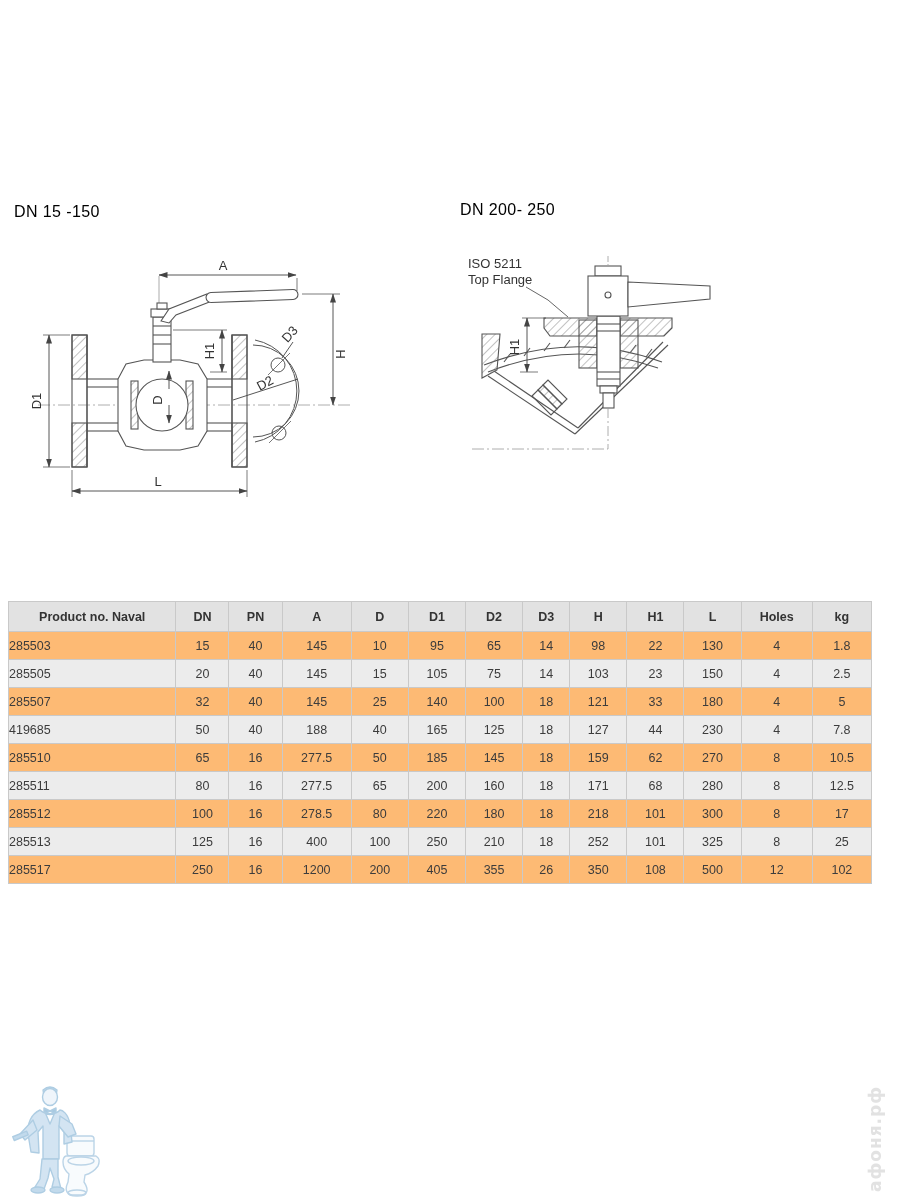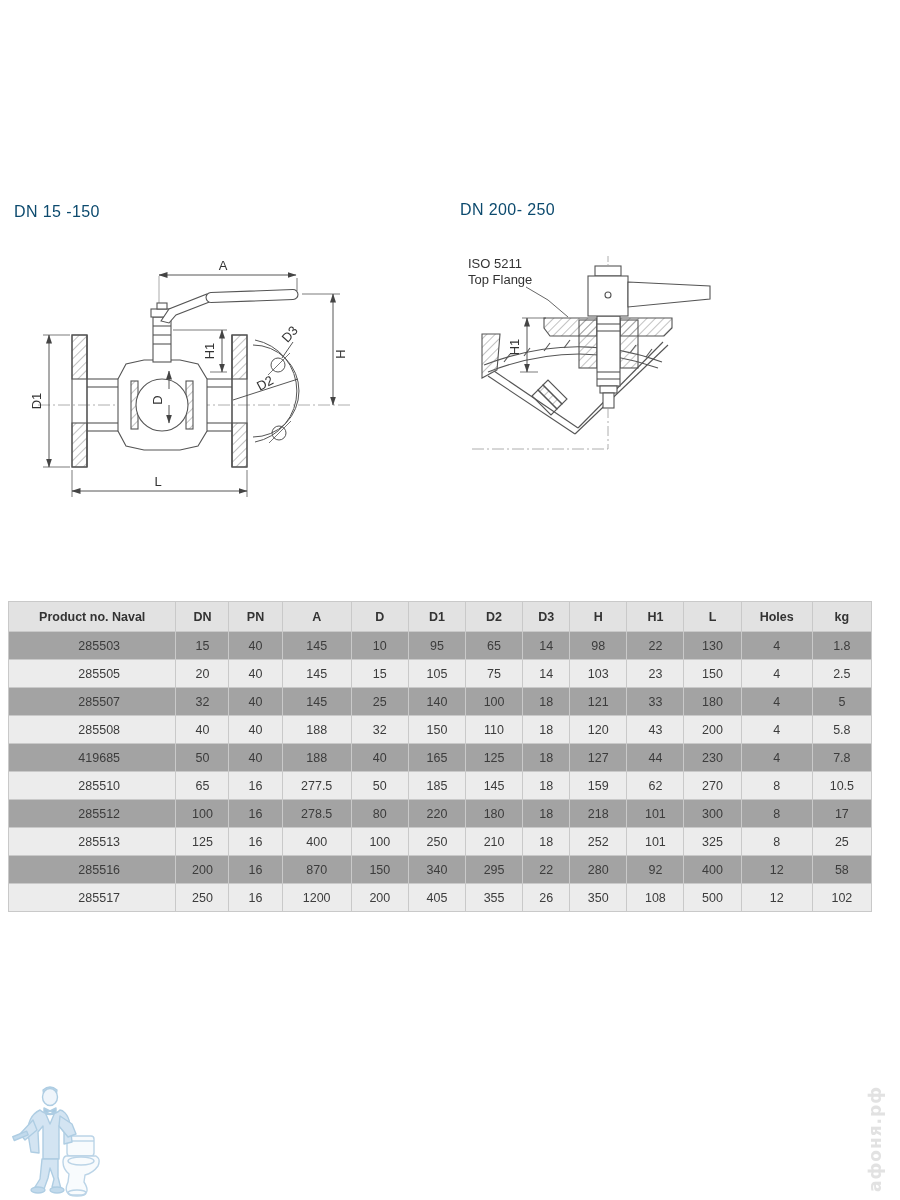--- a/index.html
+++ b/index.html
@@ -1,45 +1,45 @@
 <!DOCTYPE html>
 <html><head>
 <meta charset="utf-8">
 <style>
   html,body { margin:0; padding:0; background:#fff; }
   #page {
     position:relative; width:900px; height:1200px; background:#ffffff;
     font-family:"Liberation Sans", sans-serif; overflow:hidden;
   }
   .sec-title {
-    position:absolute; font-size:16px; color:#0c4a6e; letter-spacing:.4px;
+    position:absolute; font-size:16px; color:#000000; letter-spacing:.4px;
     font-family:"Liberation Sans", sans-serif;
   }
   .title-left  { left:14px;  top:203px; }
   .title-right { left:460px; top:201px; }
 
   .drawing { position:absolute; }
   .drawing-left  { left:30px;  top:248px; }
   .drawing-right { left:460px; top:250px; }
 
   svg text { font-family:"Liberation Sans", sans-serif; }
   .dimtxt { font-size:13px; fill:#333; }
   .isotxt { font-size:13px; fill:#333; }
 
   table.spec-table {
     position:absolute; left:8px; top:601px; width:864px;
     border-collapse:collapse; table-layout:fixed;
-    font-size:12.5px; color:#3c3c3c; background:#a3a3a3;
+    font-size:12.5px; color:#3c3c3c; background:#fdba74;
   }
   .spec-table th, .spec-table td {
     border:1px solid #c9c9c9; text-align:center; padding:0; overflow:hidden;
   }
   .spec-table th { background:#e2e2e2; color:#333; font-weight:bold; height:29px; }
   .spec-table td { height:27px; font-weight:normal; }
-  .spec-table td.col-product { text-align:center; padding-left:14px; }
+  .spec-table td.col-product { text-align:left; }
   .spec-table tbody tr:nth-child(even) { background:#ececec; }
 
   .wm-site {
     position:absolute; left:818px; top:1126px; width:120px; height:26px;
     transform:rotate(-90deg);
     text-align:center; font-size:17px; font-weight:bold; letter-spacing:1px;
     color:#e2e2e2; font-family:"DejaVu Sans", sans-serif;
   }
   .logo-plumber { position:absolute; left:12px; top:1082px; }
 </style>
@@ -318,35 +318,20 @@
           <td>140</td>
           <td>100</td>
           <td>18</td>
           <td>121</td>
           <td>33</td>
           <td>180</td>
           <td>4</td>
           <td>5</td>
         </tr>
         <tr>
-          <td class="col-product">285508</td>
-          <td>40</td>
-          <td>40</td>
-          <td>188</td>
-          <td>32</td>
-          <td>150</td>
-          <td>110</td>
-          <td>18</td>
-          <td>120</td>
-          <td>43</td>
-          <td>200</td>
-          <td>4</td>
-          <td>5.8</td>
-        </tr>
-        <tr>
           <td class="col-product">419685</td>
           <td>50</td>
           <td>40</td>
           <td>188</td>
           <td>40</td>
           <td>165</td>
           <td>125</td>
           <td>18</td>
           <td>127</td>
           <td>44</td>
@@ -363,20 +348,35 @@
           <td>185</td>
           <td>145</td>
           <td>18</td>
           <td>159</td>
           <td>62</td>
           <td>270</td>
           <td>8</td>
           <td>10.5</td>
         </tr>
         <tr>
+          <td class="col-product">285511</td>
+          <td>80</td>
+          <td>16</td>
+          <td>277.5</td>
+          <td>65</td>
+          <td>200</td>
+          <td>160</td>
+          <td>18</td>
+          <td>171</td>
+          <td>68</td>
+          <td>280</td>
+          <td>8</td>
+          <td>12.5</td>
+        </tr>
+        <tr>
           <td class="col-product">285512</td>
           <td>100</td>
           <td>16</td>
           <td>278.5</td>
           <td>80</td>
           <td>220</td>
           <td>180</td>
           <td>18</td>
           <td>218</td>
           <td>101</td>
@@ -391,35 +391,20 @@
           <td>400</td>
           <td>100</td>
           <td>250</td>
           <td>210</td>
           <td>18</td>
           <td>252</td>
           <td>101</td>
           <td>325</td>
           <td>8</td>
           <td>25</td>
-        </tr>
-        <tr>
-          <td class="col-product">285516</td>
-          <td>200</td>
-          <td>16</td>
-          <td>870</td>
-          <td>150</td>
-          <td>340</td>
-          <td>295</td>
-          <td>22</td>
-          <td>280</td>
-          <td>92</td>
-          <td>400</td>
-          <td>12</td>
-          <td>58</td>
         </tr>
         <tr>
           <td class="col-product">285517</td>
           <td>250</td>
           <td>16</td>
           <td>1200</td>
           <td>200</td>
           <td>405</td>
           <td>355</td>
           <td>26</td>

